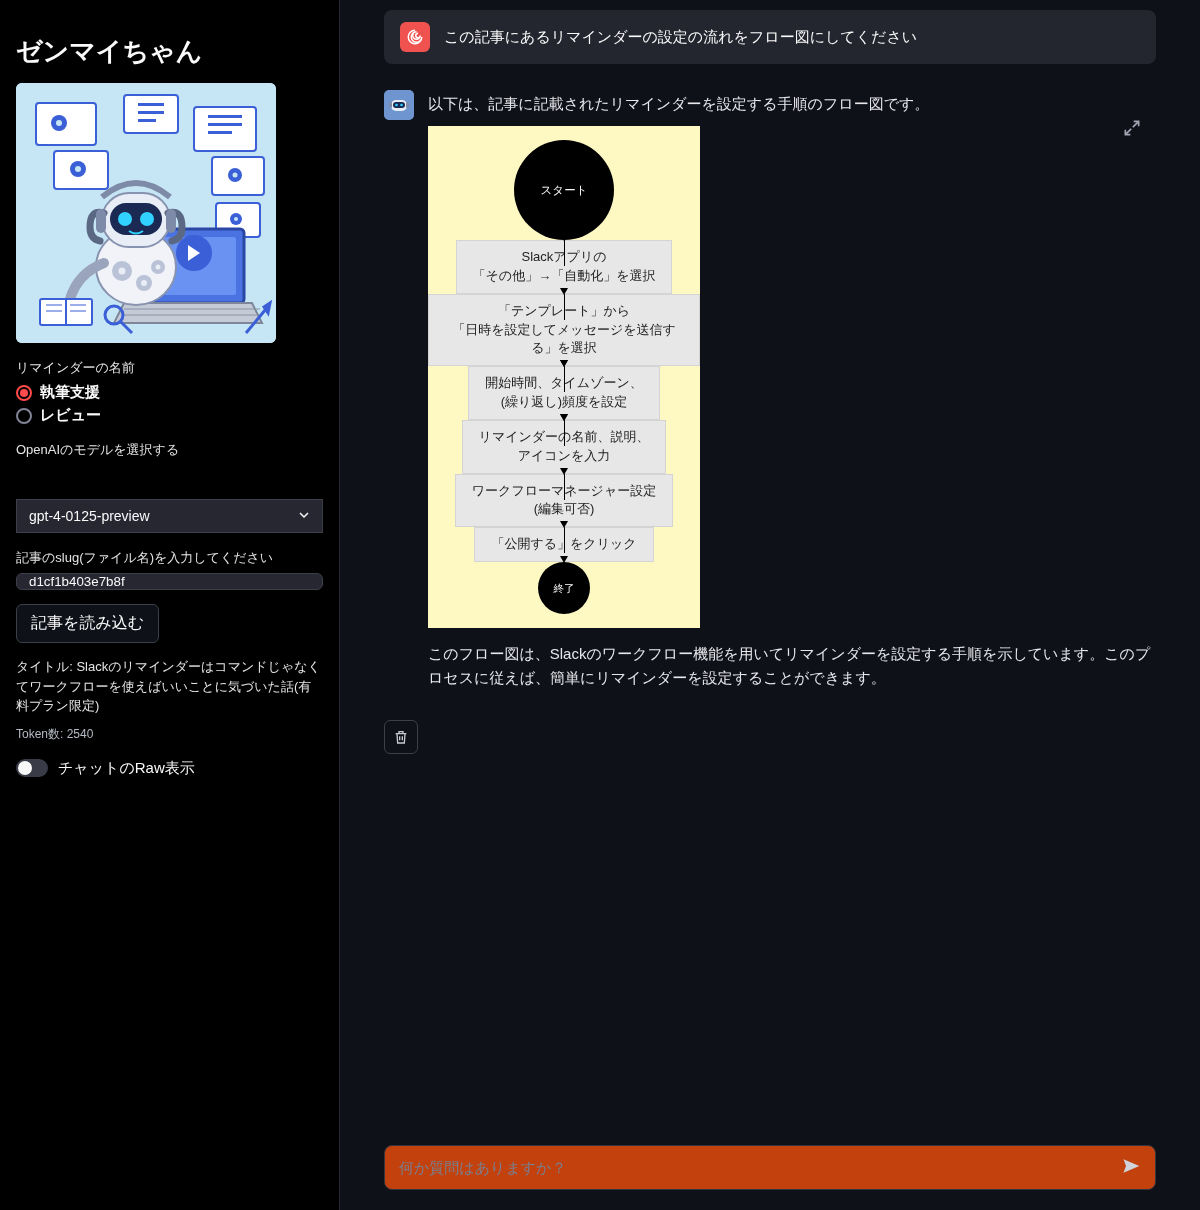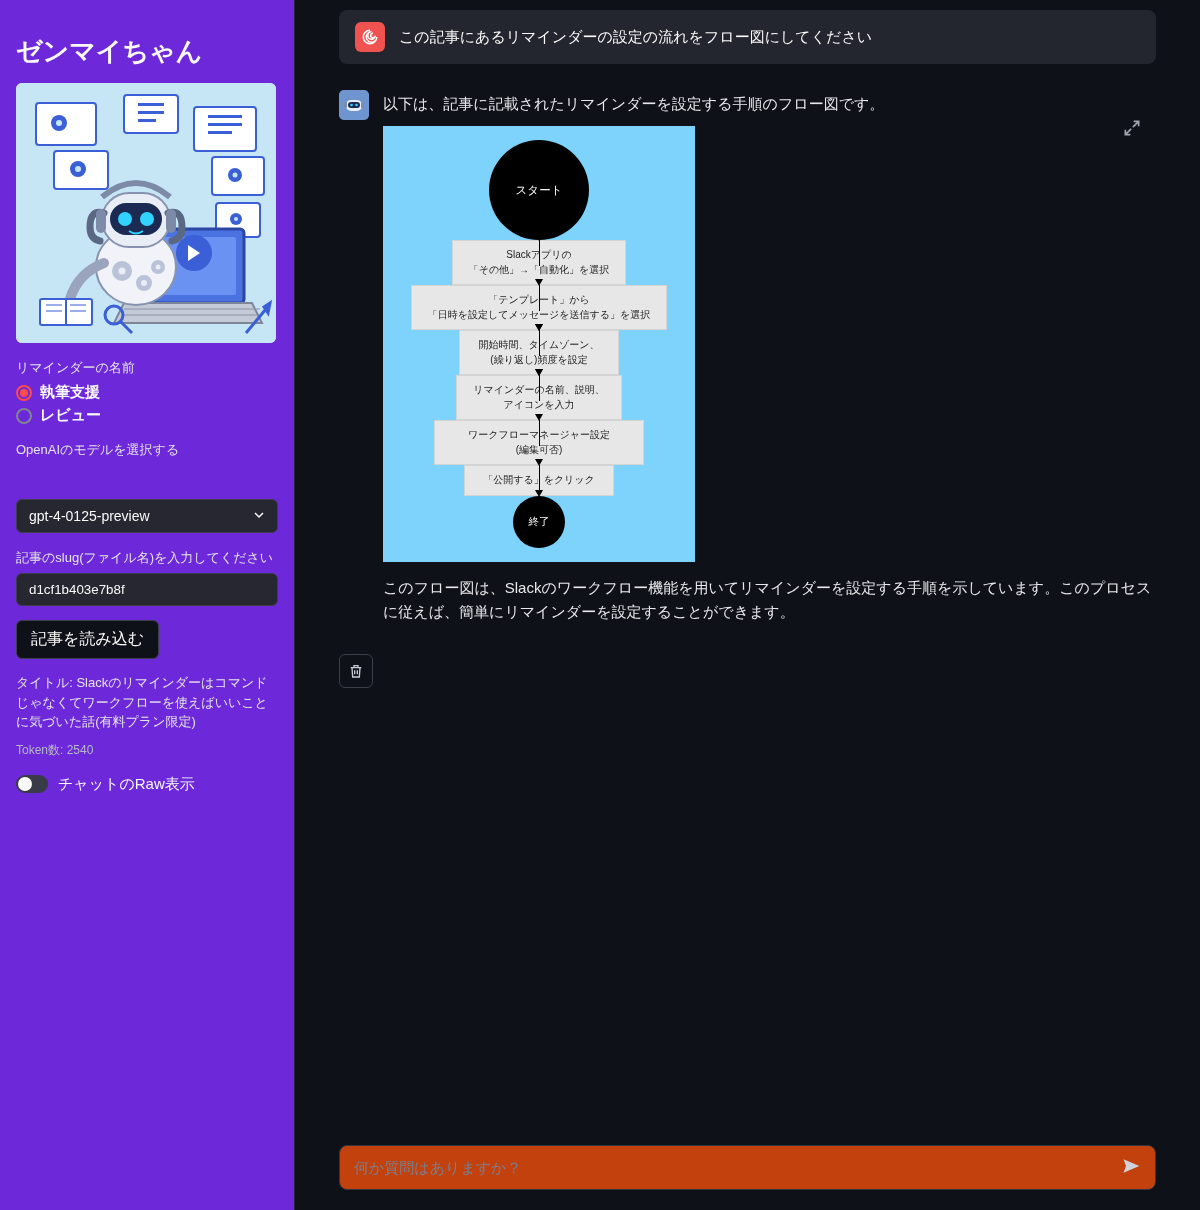--- a/index.html
+++ b/index.html
@@ -7,22 +7,22 @@
     background: #0e1117;
     color: #fafafa;
     font-family: -apple-system, BlinkMacSystemFont, "Segoe UI", sans-serif;
     font-size: 14px;
     display: flex;
     width: 1200px;
     height: 1210px;
     overflow: hidden;
   }
   .sidebar {
-    width: 295px;
-    background: #6d28d9;
+    width: 340px;
+    background: #000000;
     padding: 16px;
     border-right: 1px solid #262730;
     overflow-y: auto;
   }
   .sidebar h1 {
     font-size: 26px;
     font-weight: 700;
     margin: 18px 0 14px;
     color: #fafafa;
   }
@@ -55,33 +55,33 @@
     display:inline-flex; align-items:center; justify-content:center;
   }
   .radio.checked { border-color:#ff4b4b; }
   .radio.checked::after{
     content:""; width:8px; height:8px; border-radius:50%; background:#ff4b4b;
   }
   .select-box {
     width: 100%;
     background: #262730;
     border: 1px solid #3c3f4a;
-    border-radius: 6px;
+    border-radius: 0;
     padding: 8px 12px;
     color: #fafafa;
     display:flex; justify-content:space-between; align-items:center;
     cursor:pointer;
     margin-top:40px;
   }
   .text-input {
     width: 100%;
     background: #262730;
     border: 1px solid #3c3f4a;
     border-radius: 6px;
-    padding: 8px 12px;
+    padding: 0 12px;
     color: #fafafa;
   }
   .btn {
     margin-top: 14px;
     background: #0e1117;
     border: 1px solid #3c3f4a;
     color: #fafafa;
     padding: 8px 14px;
     border-radius: 6px;
     cursor:pointer;
@@ -131,38 +131,38 @@
   }
   .bot-body { flex:1; font-size:15px; line-height:1.6; color:#e8e8ec;}
   .bot-body p { margin: 2px 0 10px; }
 
   .expand-icon {
     position:absolute; right: 56px; top: 118px;
     width:22px; height:22px; color:#a0a4b0; cursor:pointer;
   }
 
   .diagram {
-    background:#7dd3fc;
-    width: 312px;
+    background:#fef9c3;
+    width: 272px;
     margin: 8px 0 14px 0;
     padding: 14px 0;
     display:flex; flex-direction:column; align-items:center;
     color:#000;
   }
   .d-circle {
     background:#000; color:#fff; border-radius:50%;
     display:flex; align-items:center; justify-content:center;
     font-size: 11.5px; font-weight:500;
   }
   .d-circle.big { width: 100px; height: 100px; }
   .d-circle.small { width: 52px; height: 52px; font-size:10.5px;}
   .d-box {
     background:#e7e7e7; border:1px solid #d4d4d4;
     min-width: 160px; padding: 7px 16px;
-    text-align:center; font-size: 10px; line-height:1.45; color:#222;
+    text-align:center; font-size: 13px; line-height:1.45; color:#222;
   }
   .d-box.wide { min-width: 250px; }
   .d-box.med { min-width: 210px; }
   .d-box.narrow { min-width: 150px; }
   .d-arrow {
     width: 0; height: 0; position:relative;
   }
   .d-arrow::before{
     content:""; display:block; width:1.2px; height:26px; background:#000; margin:0 auto;
   }

